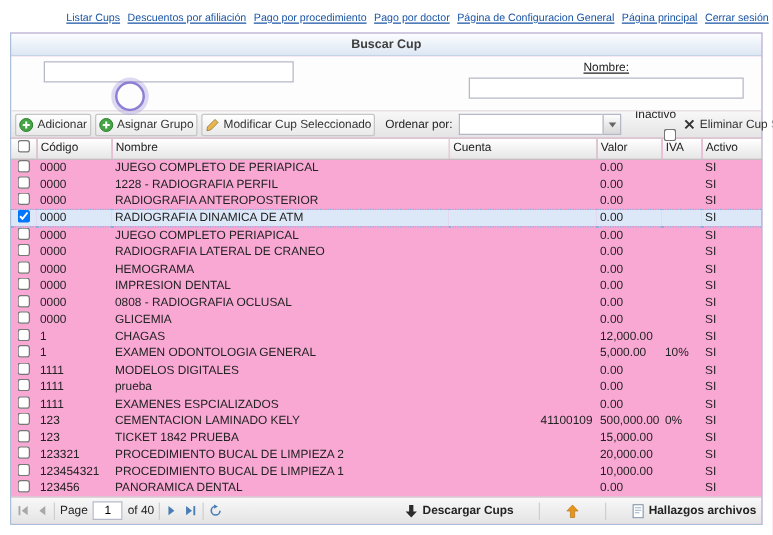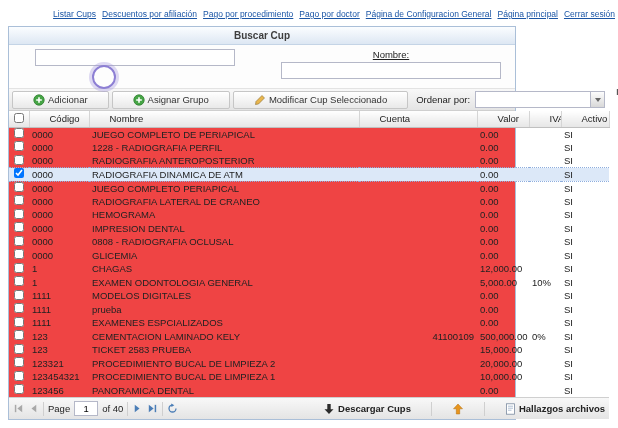--- a/index.html
+++ b/index.html
@@ -9,21 +9,21 @@
     font-family: "Liberation Sans", sans-serif;
     overflow: hidden;
   }
   body { position: relative; font-size: 9.5px; color: #222; }
 
   
   .topnav { position: absolute; top: 9px; left: 0; width: 618px; text-align: right; white-space: nowrap; font-size: 8.5px; }
   .topnav a { color: #1a55a5; text-decoration: underline; margin: 0 3px; cursor: pointer; }
 
   
-  .app { position: absolute; left: 8px; top: 26px; width: 508px; height: 394px; border: 1px solid #aabfd8; background: #ef4444; }
+  .app { position: absolute; left: 8px; top: 26px; width: 602px; height: 394px; border: 1px solid #aabfd8; background: #f9a8d4; }
 
   .panel-header {
     height: 18px; line-height: 18px; text-align: center;
     font-weight: bold; font-size: 10px; color: #3e3e3e;
     background: linear-gradient(#fbfdff, #dde7f3);
     border-bottom: 1px solid #c4d4e6;
   }
 
   
   .form-area { height: 44px; position: relative; background: #fdfdfd; border-bottom: 1px solid #e3e3e3; }
@@ -36,42 +36,42 @@
   .field-codigo { left: 26px; width: 200px; }
   .field-nombre { right: 14px; width: 220px; text-decoration: underline; }
 
   
   .toolbar {
     height: 22px; display: flex; align-items: center; gap: 3px; padding: 0 3px;
     background: linear-gradient(#f8f8f8, #e4e4e4);
     border-bottom: 1px solid #cfcfcf;
   }
   .tbtn {
-    display: inline-flex; align-items: center; gap: 3px; height: 18px; padding: 0 20px;
+    display: inline-flex; align-items: center; gap: 3px; height: 18px; padding: 0 2px;
     border: 1px solid #c6c6c6; border-radius: 2px;
     background: linear-gradient(#ffffff, #e9e9e9);
     font-size: 9.5px; color: #333; cursor: pointer; white-space: nowrap;
   }
   .tlabel { margin-left: 5px; white-space: nowrap; }
   .combo { display: inline-flex; align-items: center; margin-left: 2px; }
   .combo input { width: 115px; height: 17px; border: 1px solid #b5b8c8; border-right: none; font: 9.5px "Liberation Sans", sans-serif; padding: 0 3px; }
   .combo .trigger {
     width: 15px; height: 17px; border: 1px solid #b5b8c8;
     background: linear-gradient(#fdfdfd, #d8d8d8);
     display: flex; align-items: center; justify-content: center; cursor: pointer;
   }
   .combo .trigger i { width: 0; height: 0; border-left: 3px solid transparent; border-right: 3px solid transparent; border-top: 4px solid #666; }
   .chk-wrap { display: inline-flex; align-items: flex-end; gap: 6px; margin-left: 8px; white-space: nowrap; flex-direction: column; }
   input[type="checkbox"] { width: 10px; height: 10px; margin: 0; }
   .tbtn-right { margin-left: auto; border: none; background: transparent; }
 
   
   .grid table { width: 600px; table-layout: fixed; border-collapse: collapse; }
   .grid th {
-    height: 16px; padding: 0 20px; text-align: left; font-weight: normal; font-size: 9.5px; color: #222;
+    height: 16px; padding: 0 3px; text-align: left; font-weight: normal; font-size: 9.5px; color: #222;
     background: linear-gradient(#ffffff, #e6e6e6);
     border-right: 1px solid #d5d5d5; border-bottom: 1px solid #c0c0c0;
     white-space: nowrap; overflow: hidden;
   }
   .grid td { height: 13.5px; padding: 0 3px; font-size: 9.5px; white-space: nowrap; overflow: hidden; }
   .grid .col-check { text-align: center; padding: 0; }
   .grid .col-cuenta { text-align: right; }
   .grid tr.selected td { background: #dce8f8; border-top: 1px dotted #8eaede; border-bottom: 1px dotted #8eaede; }
 
   
@@ -333,21 +333,21 @@
             <td class="col-codigo">123</td>
             <td class="col-nombre">CEMENTACION LAMINADO KELY</td>
             <td class="col-cuenta">41100109</td>
             <td class="col-valor">500,000.00</td>
             <td class="col-iva">0%</td>
             <td class="col-activo">SI</td>
           </tr>
           <tr>
             <td class="col-check"><input type="checkbox" style=""></td>
             <td class="col-codigo">123</td>
-            <td class="col-nombre">TICKET 2583 PRUEBA</td>
+            <td class="col-nombre">TICKET 1842 PRUEBA</td>
             <td class="col-cuenta"></td>
             <td class="col-valor">15,000.00</td>
             <td class="col-iva"></td>
             <td class="col-activo">SI</td>
           </tr>
           <tr>
             <td class="col-check"><input type="checkbox" style=""></td>
             <td class="col-codigo">123321</td>
             <td class="col-nombre">PROCEDIMIENTO BUCAL DE LIMPIEZA 2</td>
             <td class="col-cuenta"></td>

